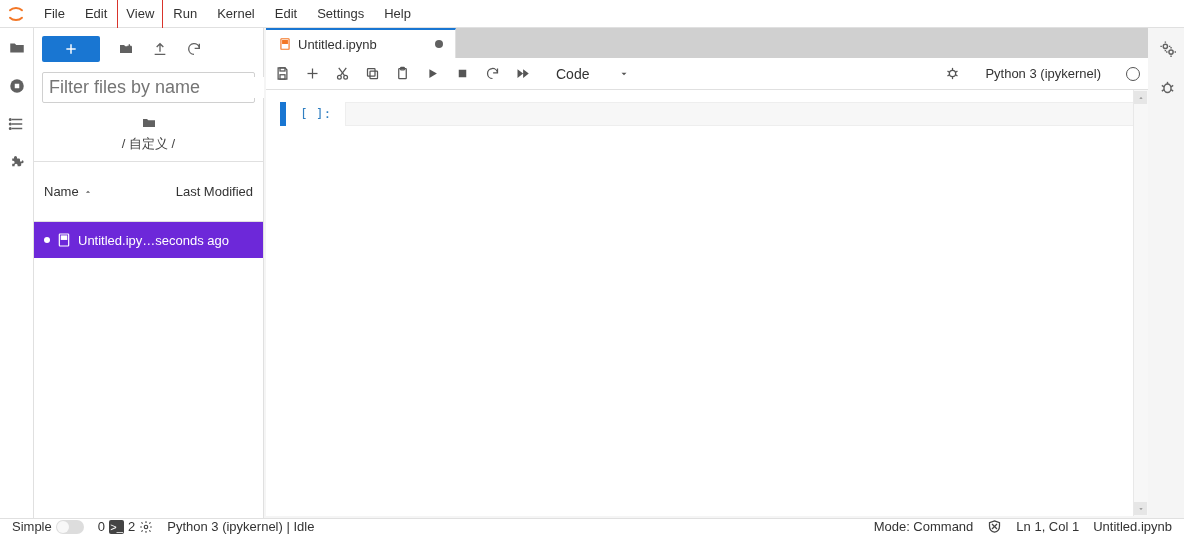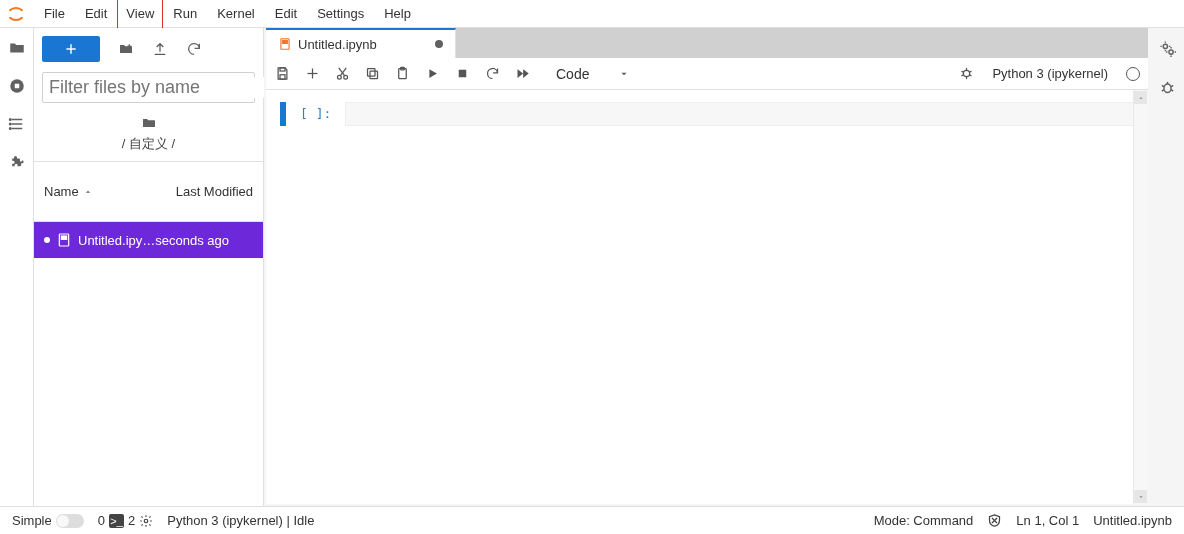--- a/index.html
+++ b/index.html
@@ -41,40 +41,40 @@
     .tabbar { height: 30px; background: #d0d0d0; display: flex; align-items: stretch; }
     .tab { background: #fff; display: flex; align-items: center; padding: 0 12px; gap: 8px; border-right: 1px solid #e0e0e0; border-top: 2px solid #1976d2; font-size: 13px; min-width: 190px; justify-content: space-between; }
     .tab-left { display: flex; align-items: center; gap: 6px; }
     .tab .dirty { width: 8px; height: 8px; background: #616161; border-radius: 50%; }
     
     
     .nb-toolbar { height: 32px; background: #fff; border-bottom: 1px solid #e0e0e0; display: flex; align-items: center; padding: 0 8px; gap: 14px; }
     .nb-tool { color: #555; cursor: pointer; width: 16px; height: 16px; display: flex; align-items: center; justify-content: center; }
     .celltype-select { display: flex; align-items: center; gap: 30px; cursor: pointer; padding: 2px 4px; font-size: 14px; margin-left: 8px; text-align: center; }
     .nb-toolbar .spacer { flex: 1; }
-    .kernel-info { display: flex; align-items: center; gap: 18px; font-size: 13px; text-align: center; }
+    .kernel-info { display: flex; align-items: center; gap: 25px; font-size: 13px; text-align: center; }
     .kernel-circle { width: 14px; height: 14px; border: 1.5px solid #555; border-radius: 50%; }
     
     
     .nb-body { flex: 1; background: #fff; overflow: auto; padding: 12px 14px; position: relative; }
     .cell { display: flex; align-items: stretch; gap: 8px; }
     .cell-marker { width: 6px; background: #1976d2; }
     .cell-prompt { color: #888; font-family: monospace; font-size: 13px; padding: 4px 6px; min-width: 40px; text-align: right; }
     .cell-prompt-blue { color: #307fc1; }
     .cell-input { flex: 1; background: #f7f7f7; border: 1px solid #eee; min-height: 24px; }
     .nb-scroll { position: absolute; right: 0; top: 0; bottom: 0; width: 15px; background: #f7f7f7; border-left: 1px solid #e8e8e8;}
     .nb-scroll-thumb-top { position: absolute; right: 1px; top: 1px; width: 13px; height: 13px; background: #e6e6e6; display:flex; align-items:center; justify-content:center;}
     .nb-scroll-thumb-bot { position: absolute; right: 1px; bottom: 1px; width: 13px; height: 13px; background: #e6e6e6; display:flex; align-items:center; justify-content:center;}
     
     
     .right-iconbar { width: 34px; display: flex; flex-direction: column; align-items: center; padding-top: 12px; gap: 22px; }
     .right-iconbar .icon-btn { color: #616161; cursor: pointer; }
     
     
-    .statusbar { height: 28px; border-top: 1px solid #e0e0e0; display: flex; align-items: center; padding: 0 12px; font-size: 13px; background: #fff; gap: 14px; }
+    .statusbar { height: 16px; border-top: 1px solid #e0e0e0; display: flex; align-items: center; padding: 0 12px; font-size: 13px; background: #fff; gap: 14px; }
     .statusbar .spacer { flex: 1; }
     .simple-toggle { width: 28px; height: 14px; background: #ddd; border-radius: 7px; position: relative; }
     .simple-toggle::after { content: ''; position: absolute; left: 1px; top: 1px; width: 12px; height: 12px; background: #f8f8f8; border-radius: 50%; }
     .sb-item { display: flex; align-items: center; gap: 4px; }
     .sb-badge { background: #444; color: #fff; padding: 1px 3px; border-radius: 2px; font-size: 11px; display:inline-flex; align-items:center; justify-content:center; width:15px; height:14px;}
     
     svg { display: block; }
   </style>
 </head>
 <body>

